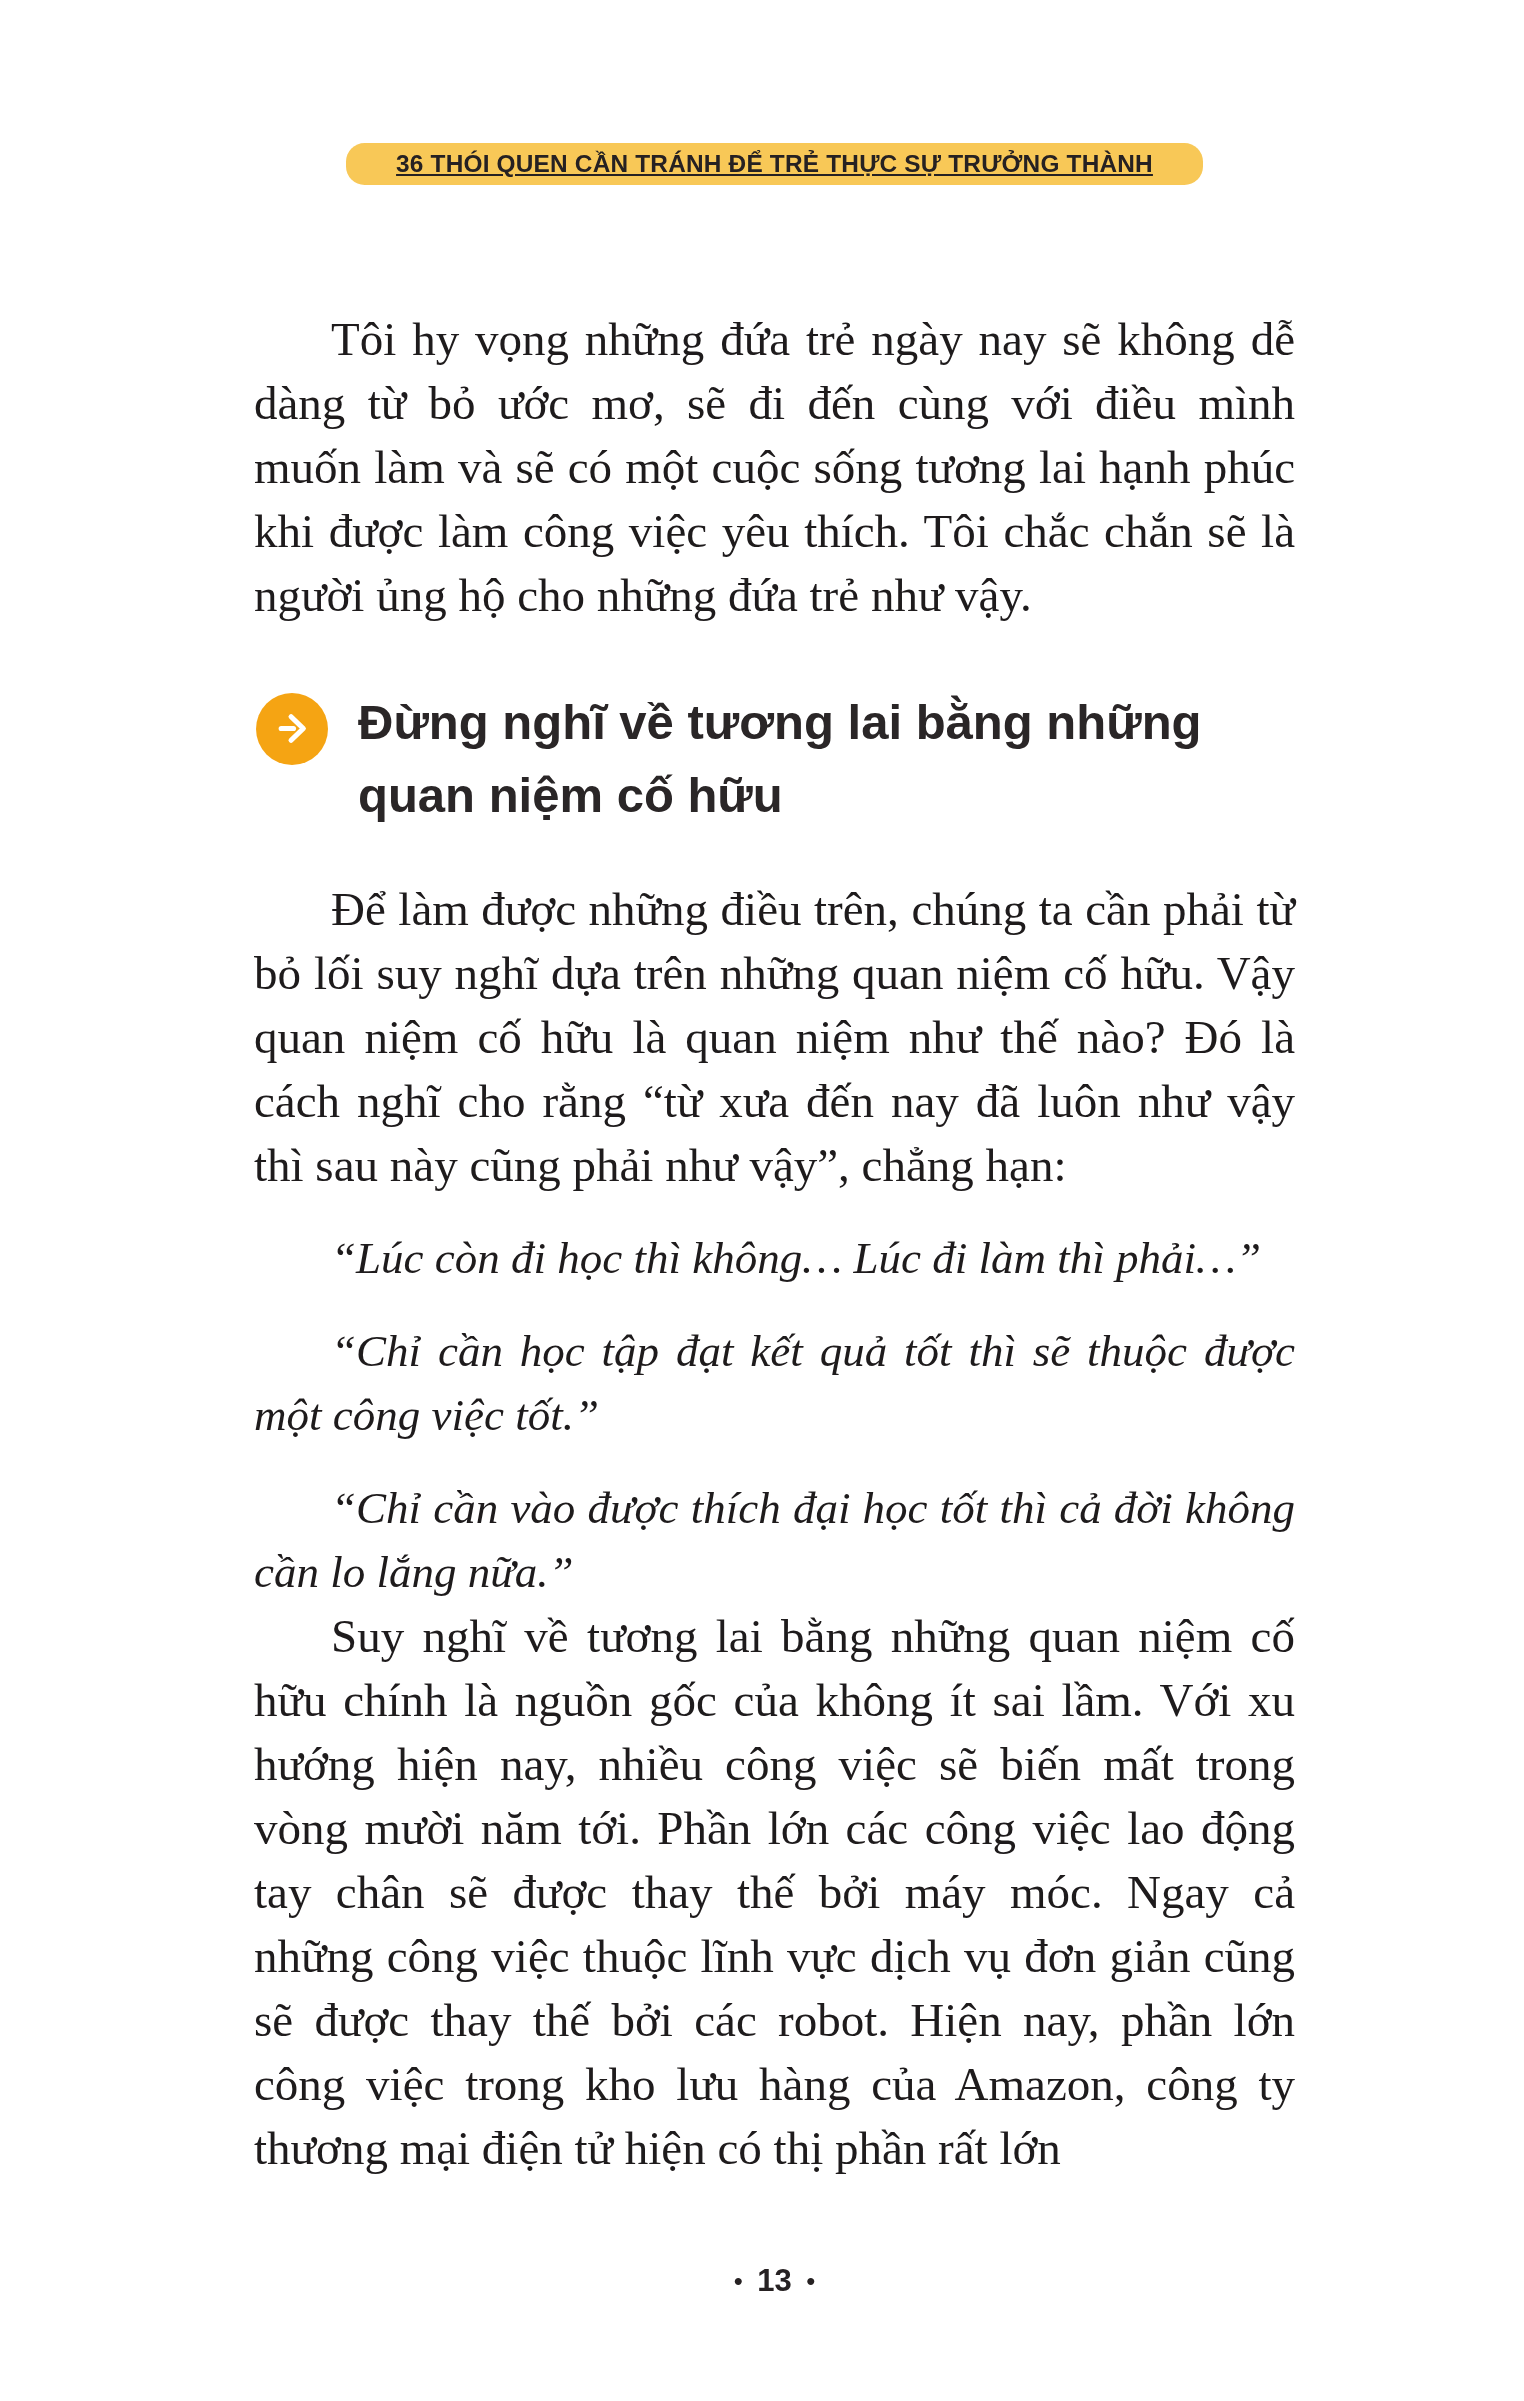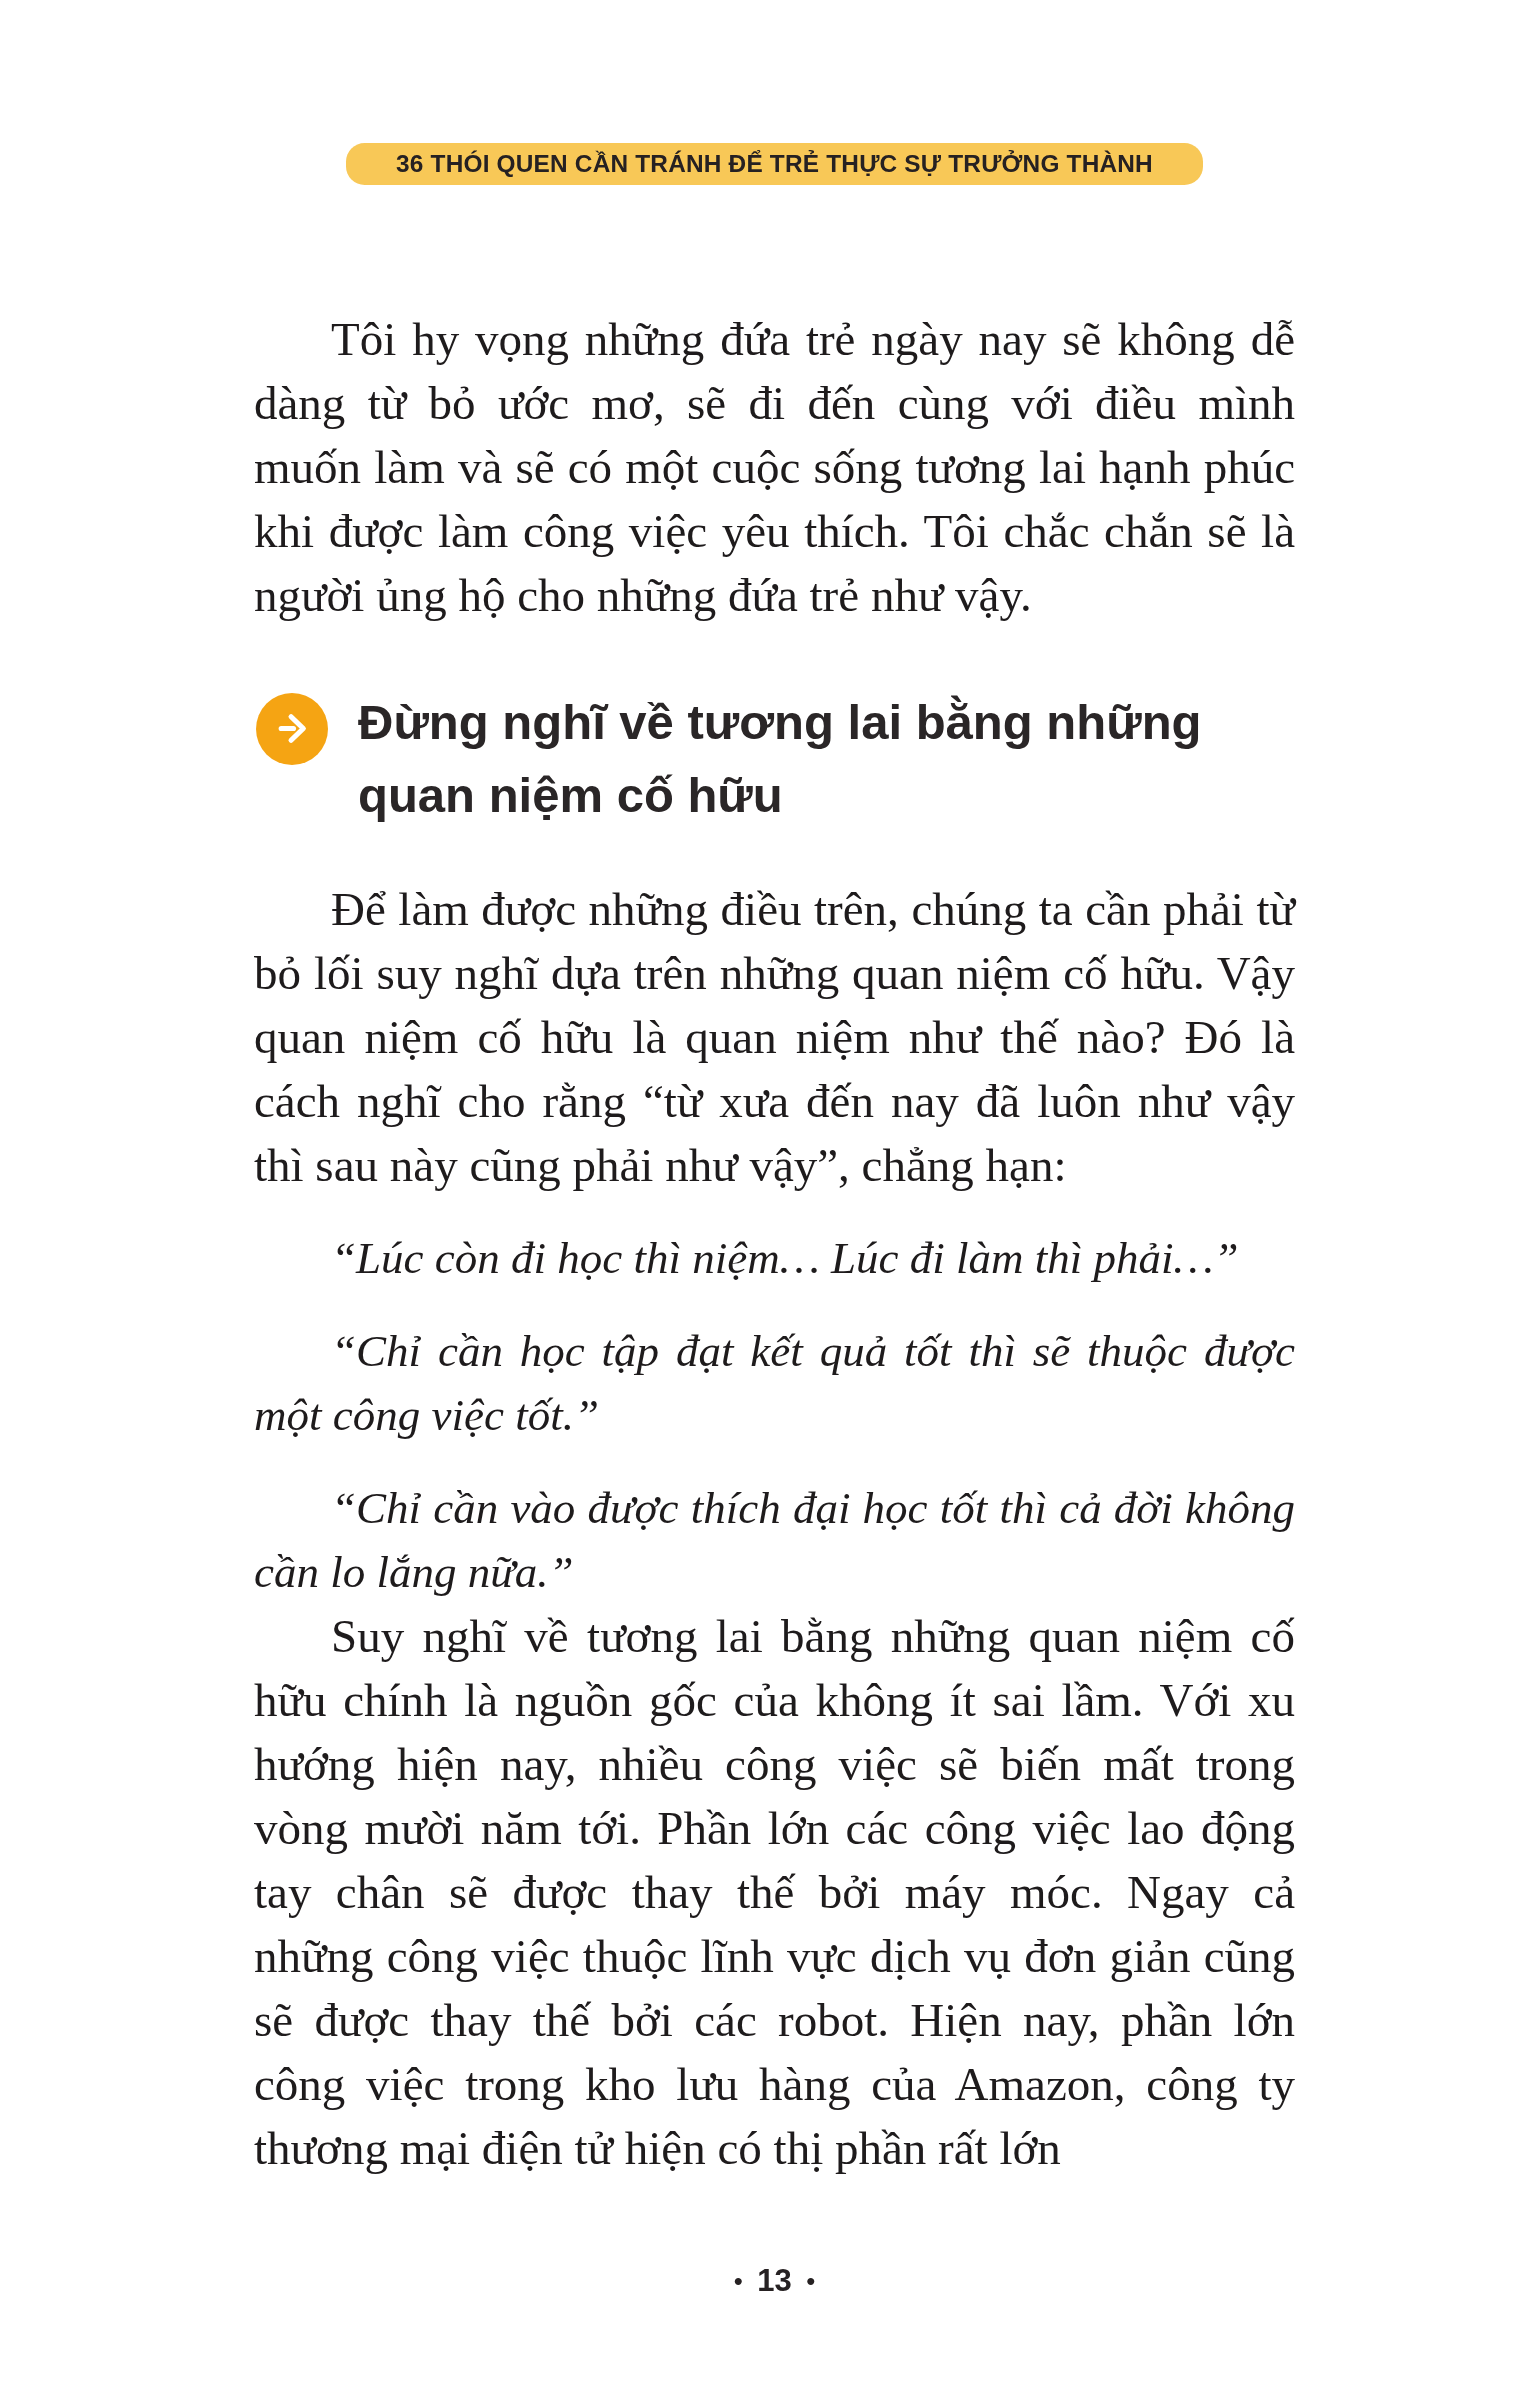--- a/index.html
+++ b/index.html
@@ -30,20 +30,21 @@
     align-items: center;
     justify-content: center;
   }
   .banner-text {
     font-family: "Liberation Sans", sans-serif;
     font-weight: bold;
     font-size: 24.4px;
     letter-spacing: 0.2px;
     color: #262122;
     white-space: nowrap;
+    text-decoration: underline;
   }
   .body-para {
     font-size: 47px;
     line-height: 64px;
     text-align: justify;
     text-indent: 77px;
     margin: 0;
   }
   .p1 { margin-top: 122px; }
   .p2 { margin-top: 44px; }
@@ -114,21 +115,21 @@
         <svg viewBox="0 0 100 100" aria-hidden="true">
           <line x1="26" y1="50" x2="52" y2="50" stroke="#ffffff" stroke-width="11" stroke-linecap="round"></line>
           <polyline points="47,25 73,50 47,75" fill="none" stroke="#ffffff" stroke-width="11" stroke-linecap="round" stroke-linejoin="round"></polyline>
         </svg>
       </span>
       <h2 class="heading-text">Đừng nghĩ về tương lai bằng những quan niệm cố hữu</h2>
     </div>
 
     <p class="body-para p2">Để làm được những điều trên, chúng ta cần phải từ bỏ lối suy nghĩ dựa trên những quan niệm cố hữu. Vậy quan niệm cố hữu là quan niệm như thế nào? Đó là cách nghĩ cho rằng “từ xưa đến nay đã luôn như vậy thì sau này cũng phải như vậy”, chẳng hạn:</p>
 
-    <p class="quote">“Lúc còn đi học thì niệm… Lúc đi làm thì phải…”</p>
+    <p class="quote">“Lúc còn đi học thì không… Lúc đi làm thì phải…”</p>
 
     <p class="quote">“Chỉ cần học tập đạt kết quả tốt thì sẽ thuộc được một công việc tốt.”</p>
 
     <p class="quote">“Chỉ cần vào được thích đại học tốt thì cả đời không cần lo lắng nữa.”</p>
 
     <p class="body-para p3">Suy nghĩ về tương lai bằng những quan niệm cố hữu chính là nguồn gốc của không ít sai lầm. Với xu hướng hiện nay, nhiều công việc sẽ biến mất trong vòng mười năm tới. Phần lớn các công việc lao động tay chân sẽ được thay thế bởi máy móc. Ngay cả những công việc thuộc lĩnh vực dịch vụ đơn giản cũng sẽ được thay thế bởi các robot. Hiện nay, phần lớn công việc trong kho lưu hàng của Amazon, công ty thương mại điện tử hiện có thị phần rất lớn</p>
 
     <div class="footer">
       <span class="dot">•</span>
       <span>13</span>

